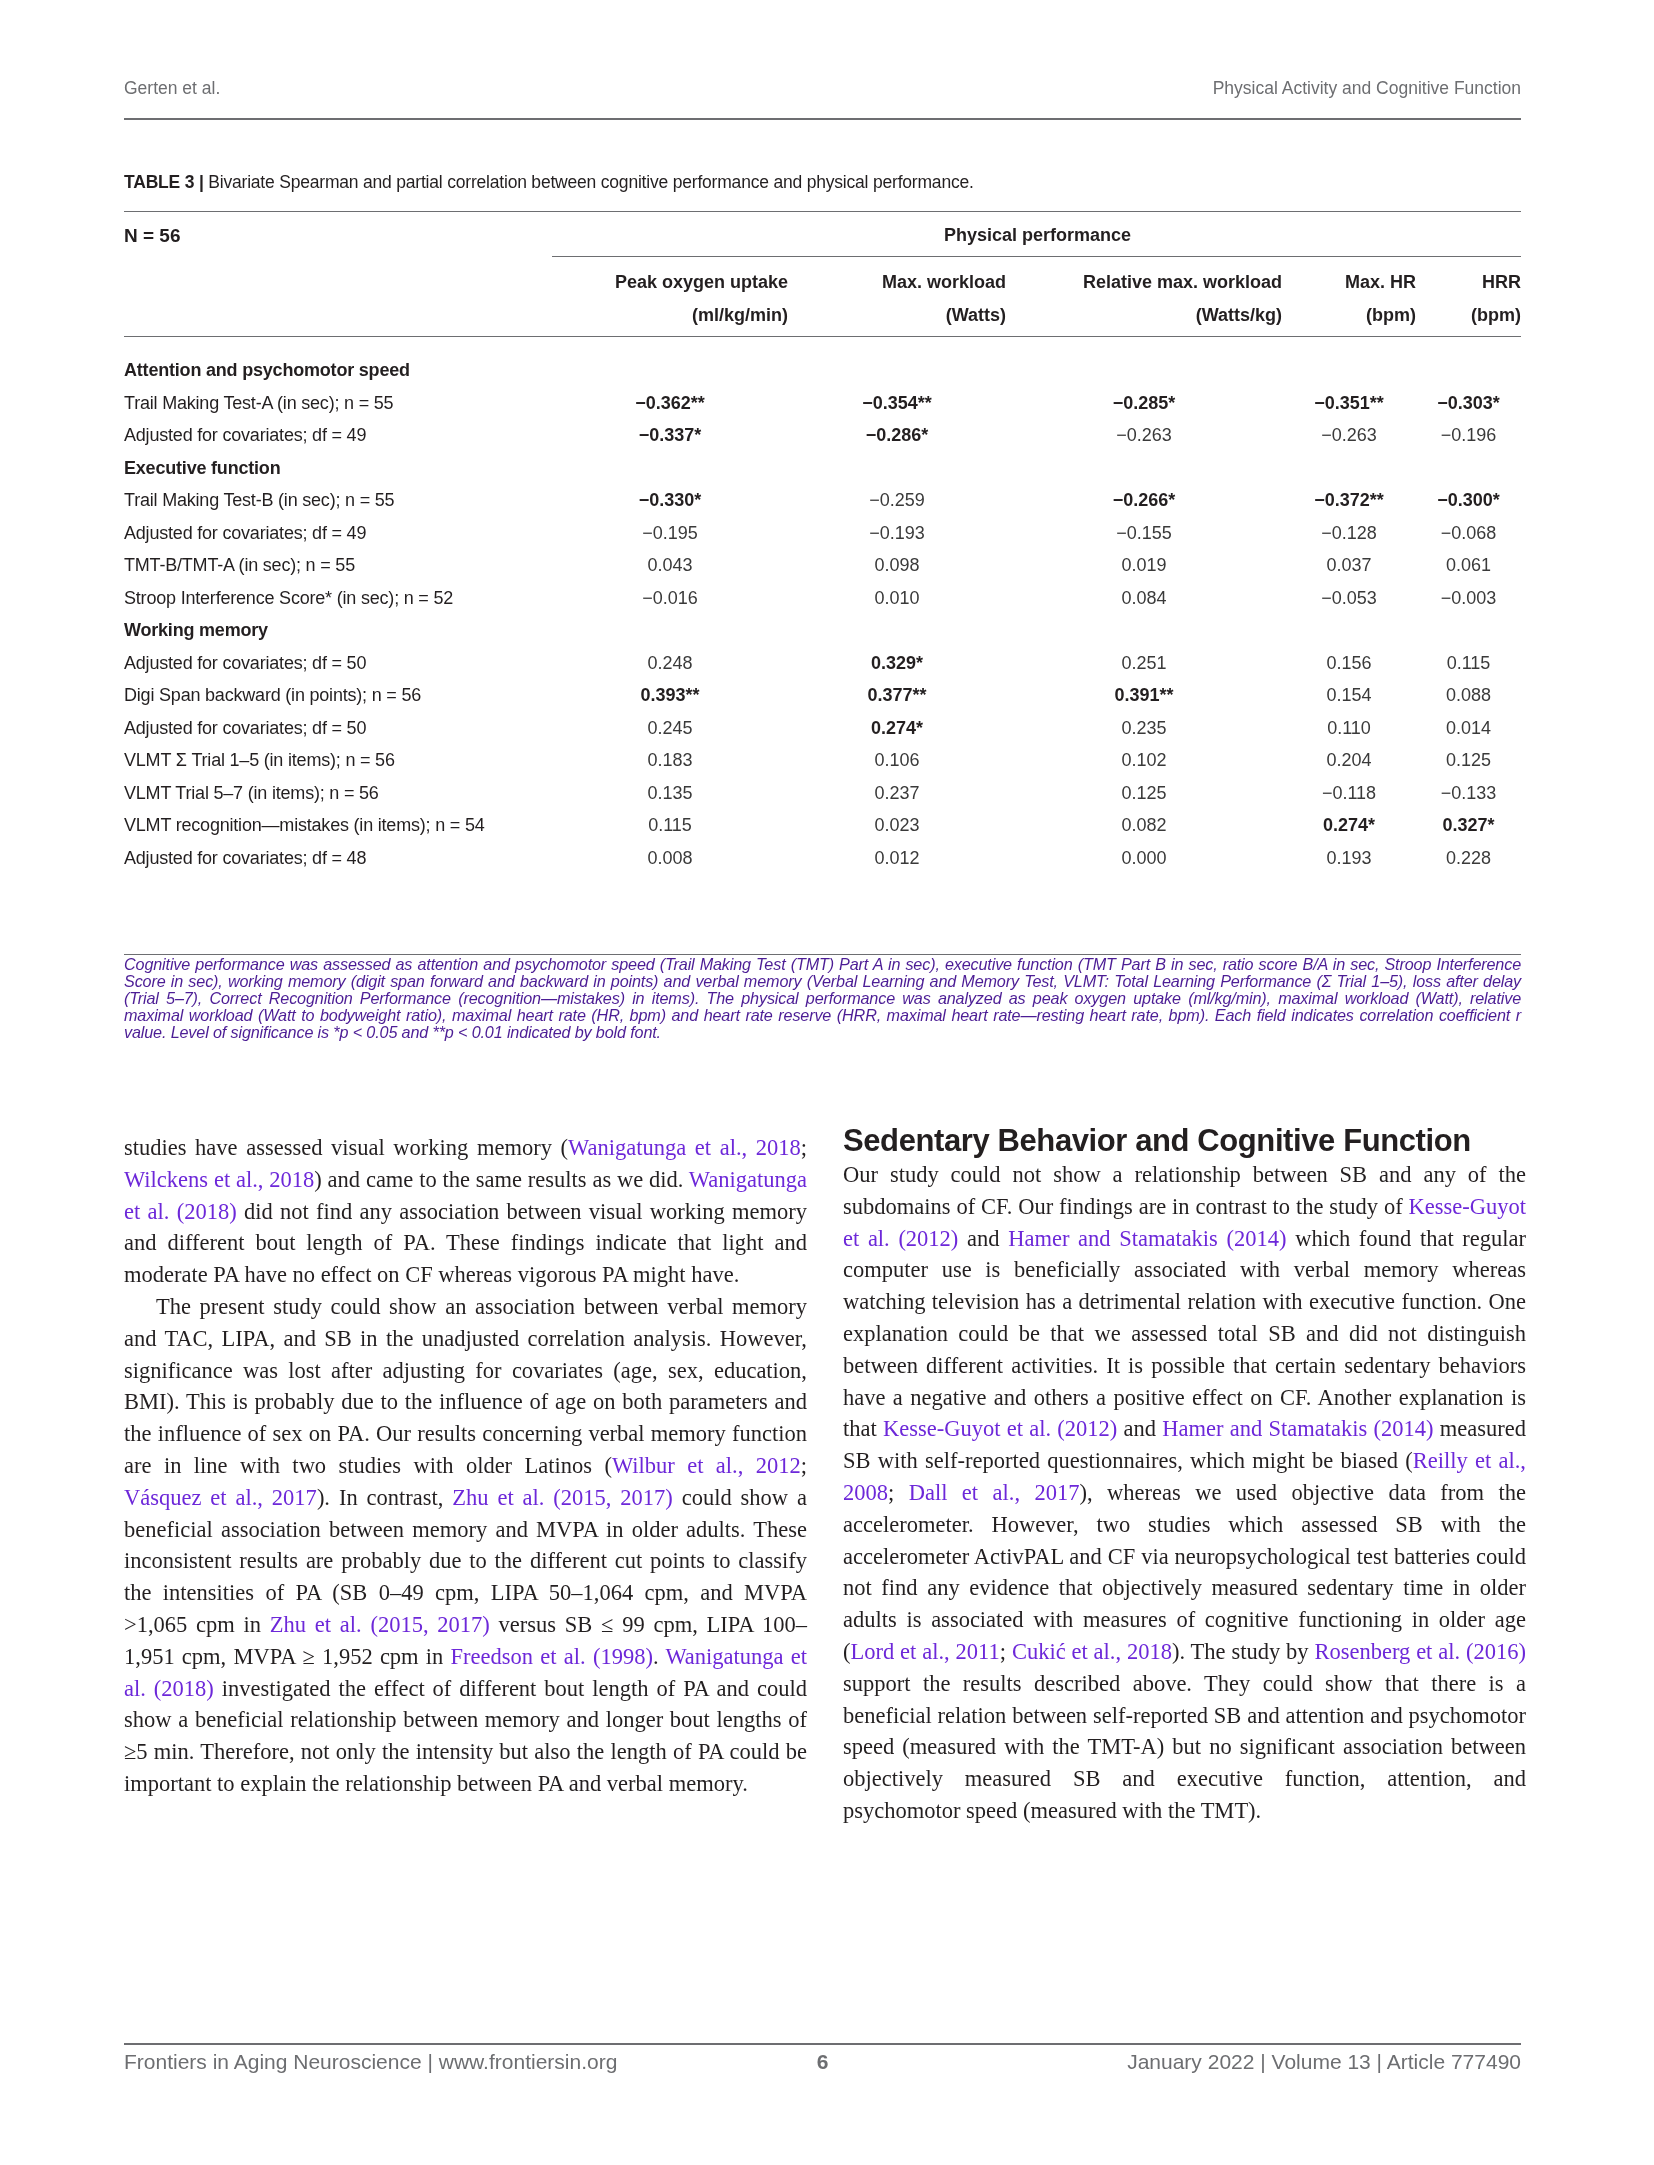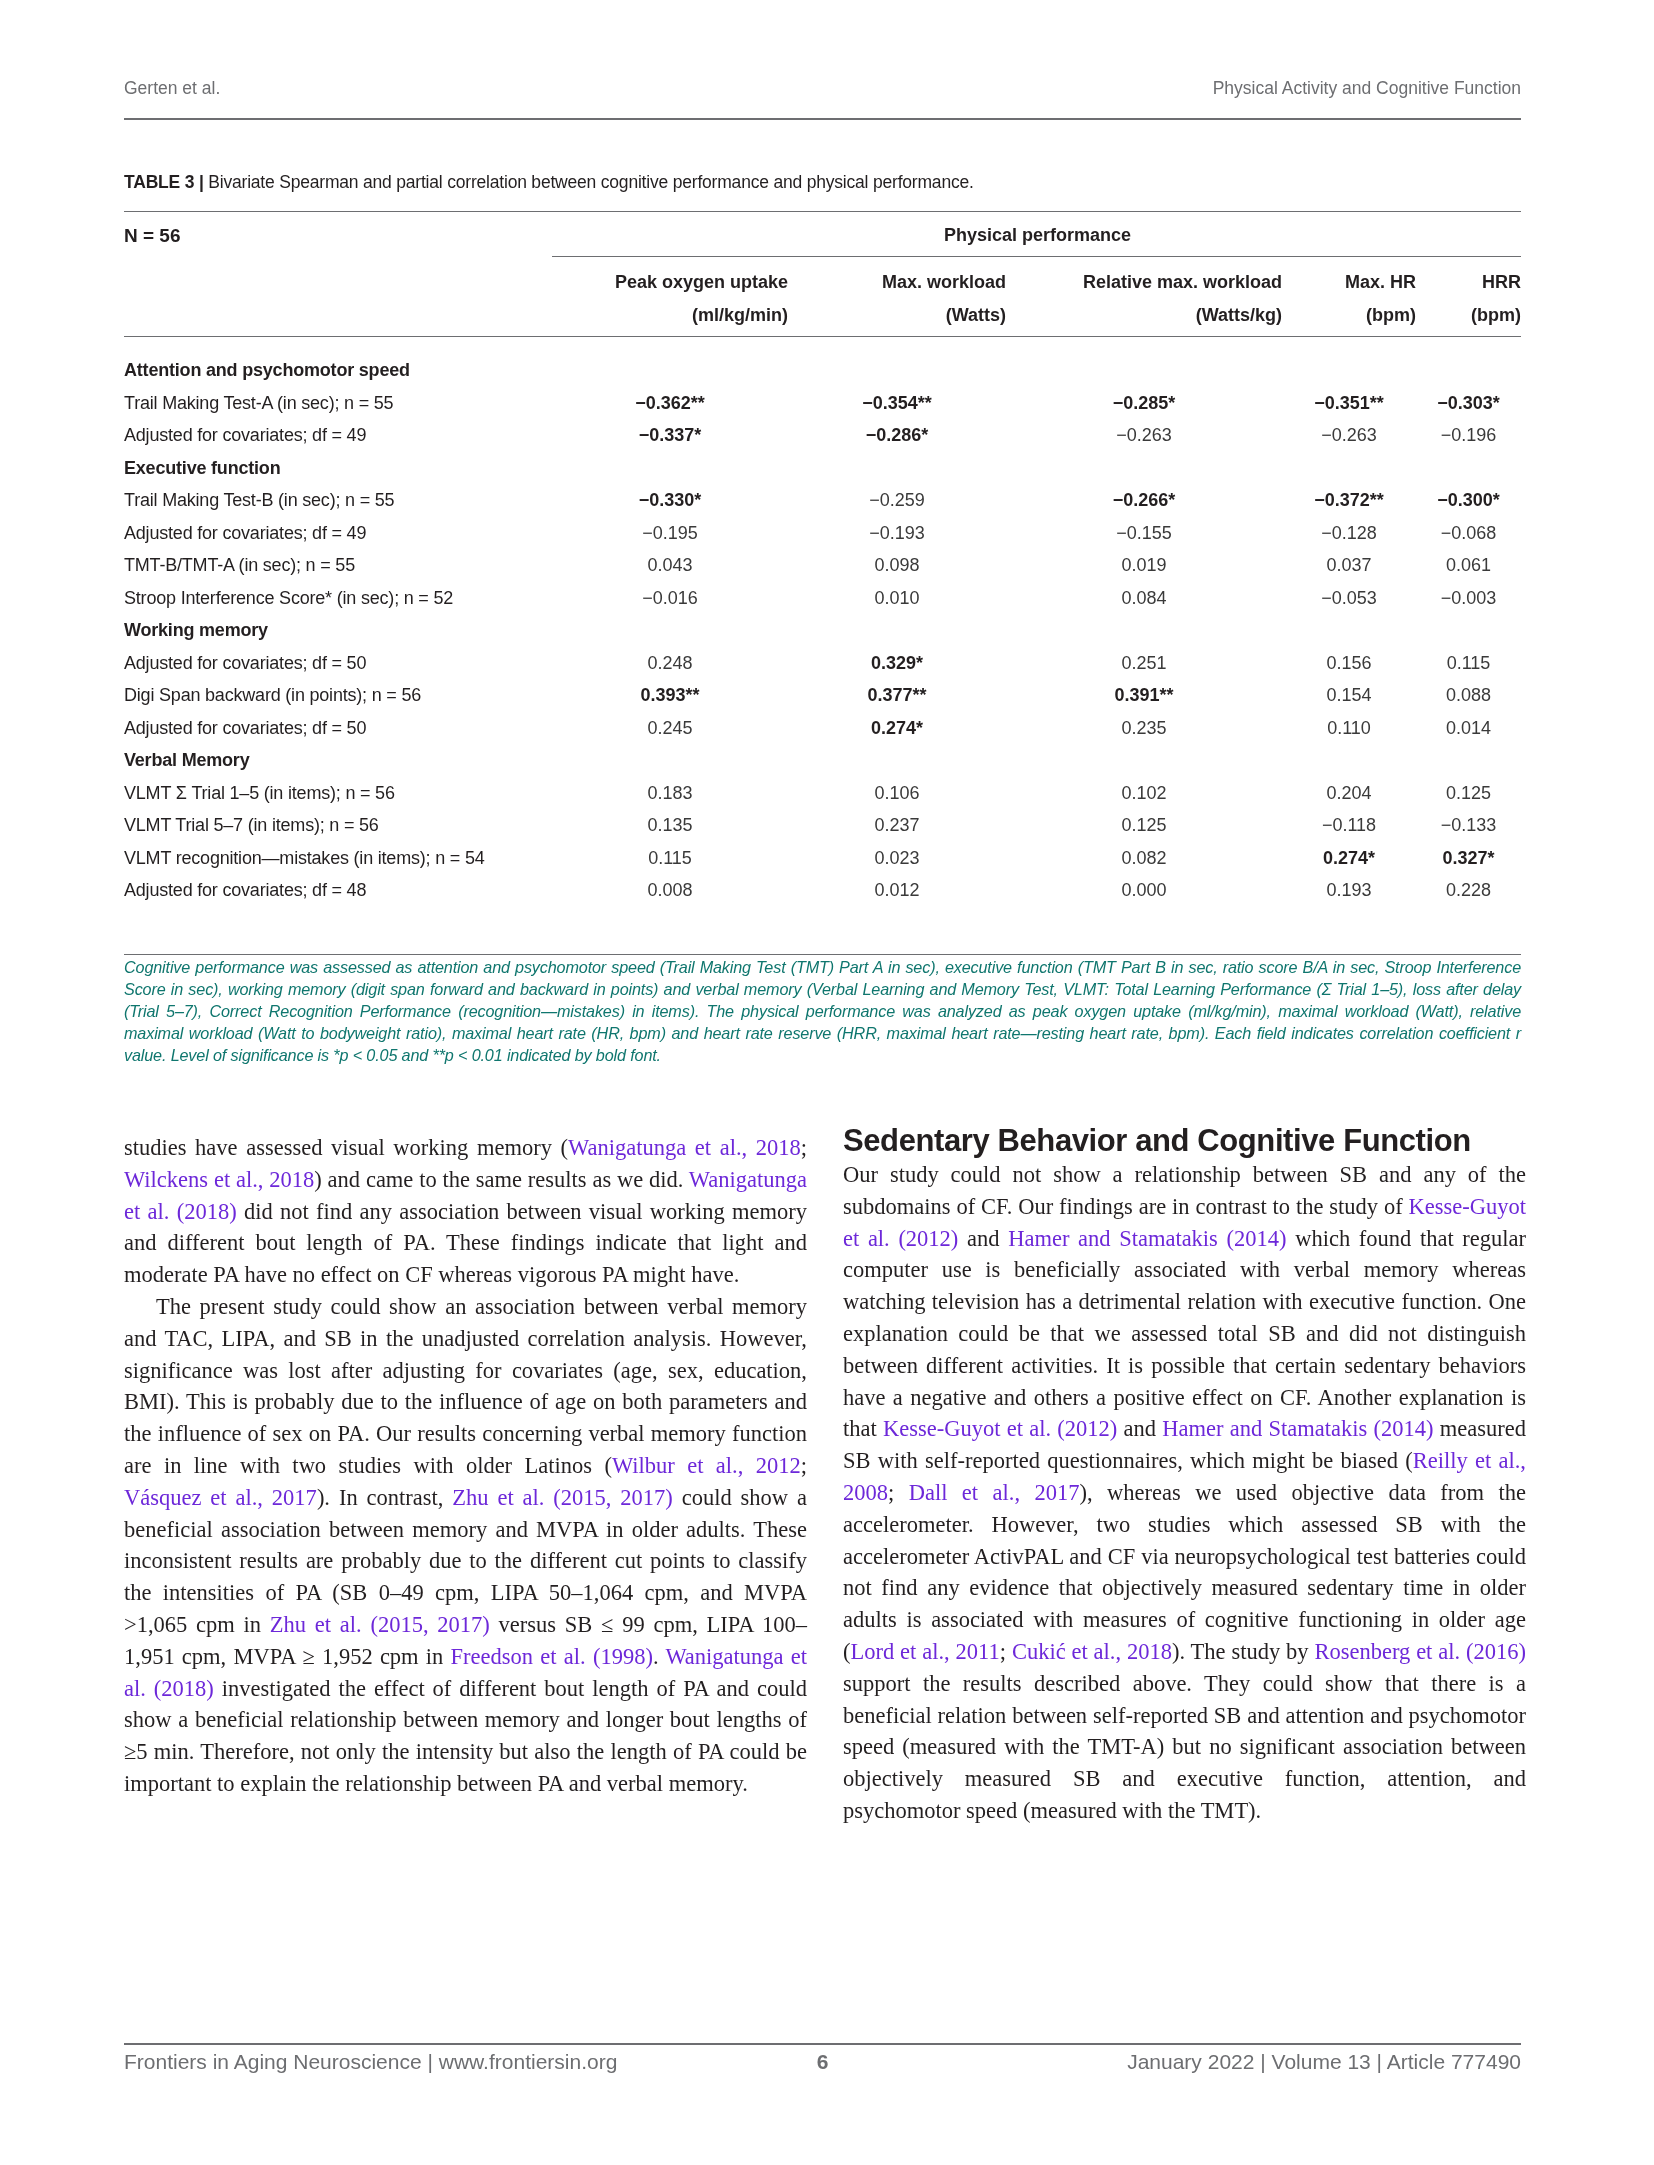--- a/index.html
+++ b/index.html
@@ -32,21 +32,21 @@
   .cell { position: absolute; top: 5px; text-align: center; white-space: nowrap; color: #3a3a3a; }
   .cell.bold { font-weight: bold; color: #231f20; }
   .tbl-bottom { position: absolute; top: 744px; left: 0; right: 0; }
 
   .c0 { left: 428px; width: 236px; }
   .c1 { left: 664px; width: 218px; }
   .c2 { left: 882px; width: 276px; }
   .c3 { left: 1158px; width: 134px; }
   .c4 { left: 1292px; width: 105px; }
 
-  .footnote { position: absolute; top: 956px; left: 124px; width: 1397px; font-size: 16.2px; font-style: italic; color: #0f766e; line-height: 22px; text-align: justify; letter-spacing: -0.15px; }
+  .footnote { position: absolute; top: 956px; left: 124px; width: 1397px; font-size: 16.2px; font-style: italic; color: #4c1d95; line-height: 17px; text-align: justify; letter-spacing: -0.15px; }
 
   .col { position: absolute; top: 1132px; width: 683px; font-size: 22.5px; line-height: 31.8px; text-align: justify; color: #231f20; }
   .col-left { left: 124px; }
   .col-right { left: 843px; top: 1159px; }
   .col p { margin: 0; }
   .col p.indent { text-indent: 32px; }
   .ref { color: #6d28d9; }
   .section-heading { position: absolute; top: 1123px; left: 843px; width: 683px; font-size: 31px; font-weight: bold; color: #231f20; letter-spacing: -0.4px; white-space: nowrap; }
 
   .foot-rule { position: absolute; top: 2043px; left: 124px; right: 133px; border-top: 2px solid #6d6e71; }
@@ -171,23 +171,20 @@
         <span class="cell c4">0.088</span>
       </div>
       <div class="row">
         <span class="lbl">Adjusted for covariates; df = 50</span>
         <span class="cell c0">0.245</span>
         <span class="cell c1 bold">0.274*</span>
         <span class="cell c2">0.235</span>
         <span class="cell c3">0.110</span>
         <span class="cell c4">0.014</span>
       </div>
-      <div class="row section">
-        <span class="lbl">Verbal Memory</span>
-      </div>
       <div class="row">
         <span class="lbl">VLMT Σ Trial 1–5 (in items); n = 56</span>
         <span class="cell c0">0.183</span>
         <span class="cell c1">0.106</span>
         <span class="cell c2">0.102</span>
         <span class="cell c3">0.204</span>
         <span class="cell c4">0.125</span>
       </div>
       <div class="row">
         <span class="lbl">VLMT Trial 5–7 (in items); n = 56</span>

